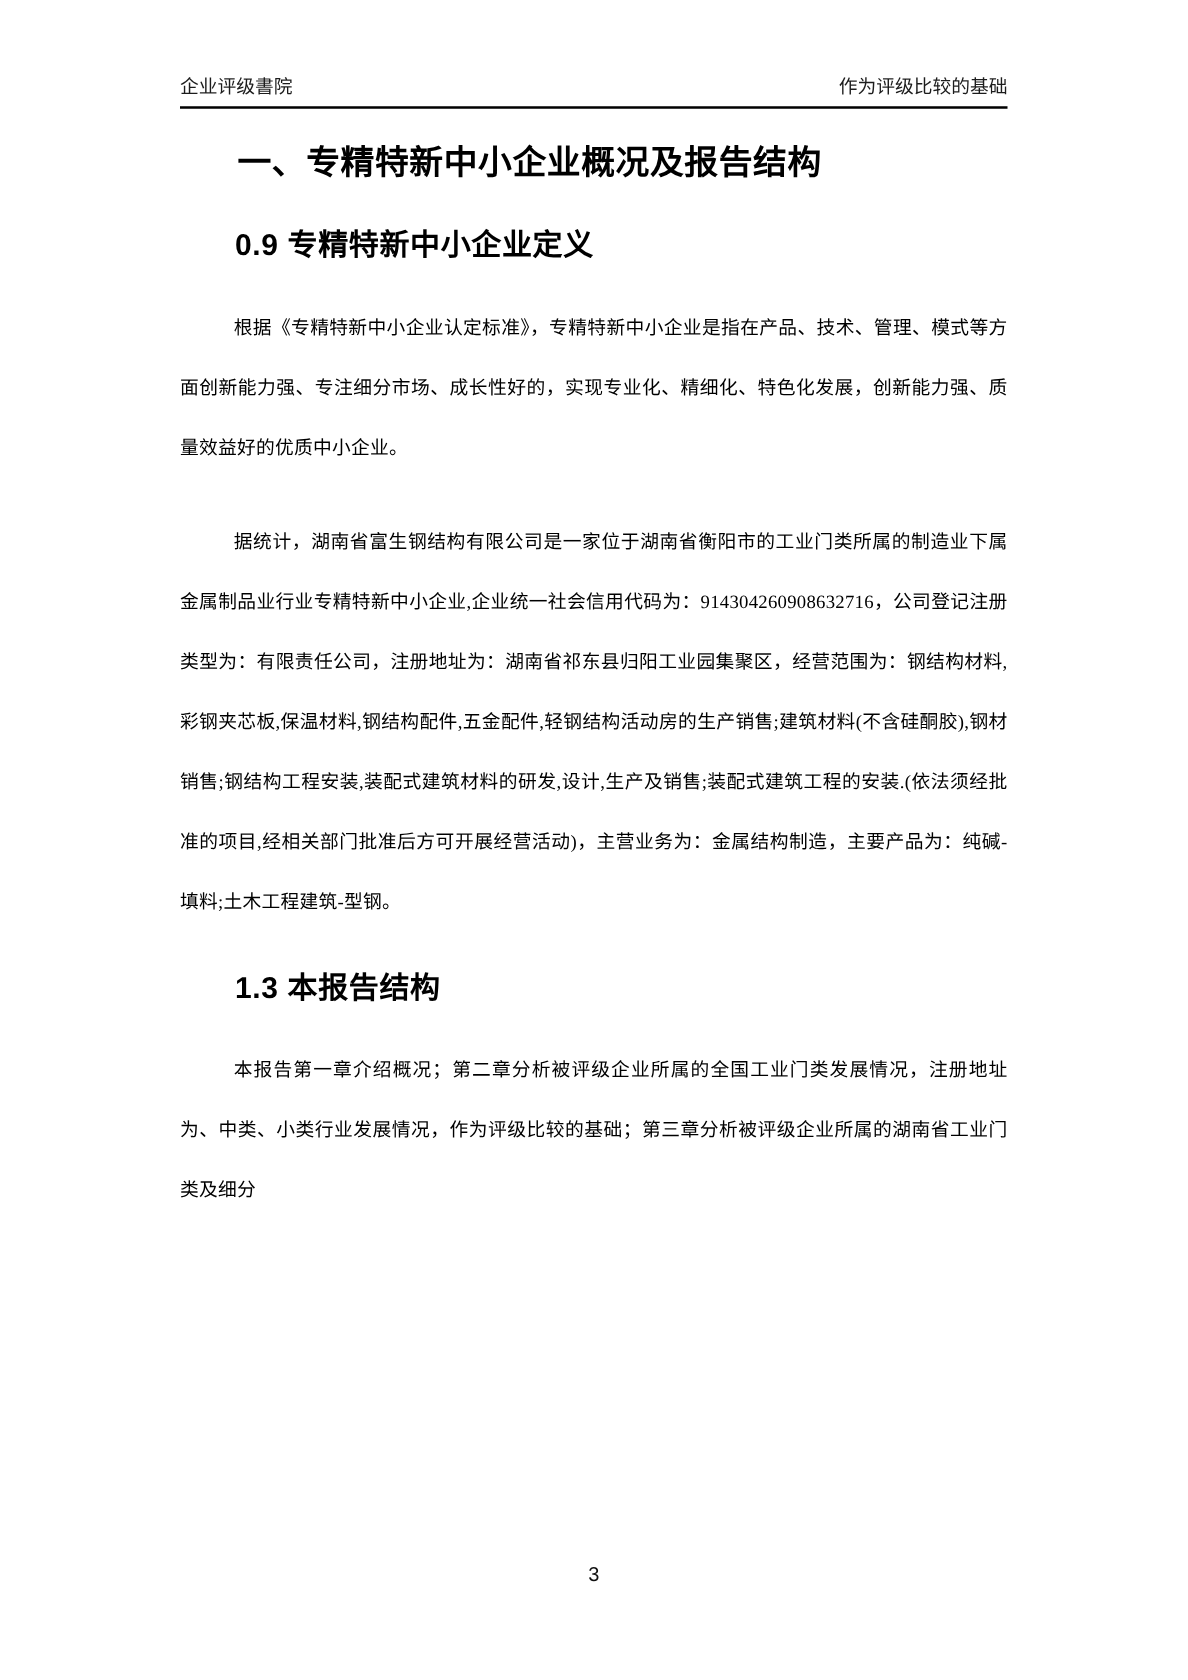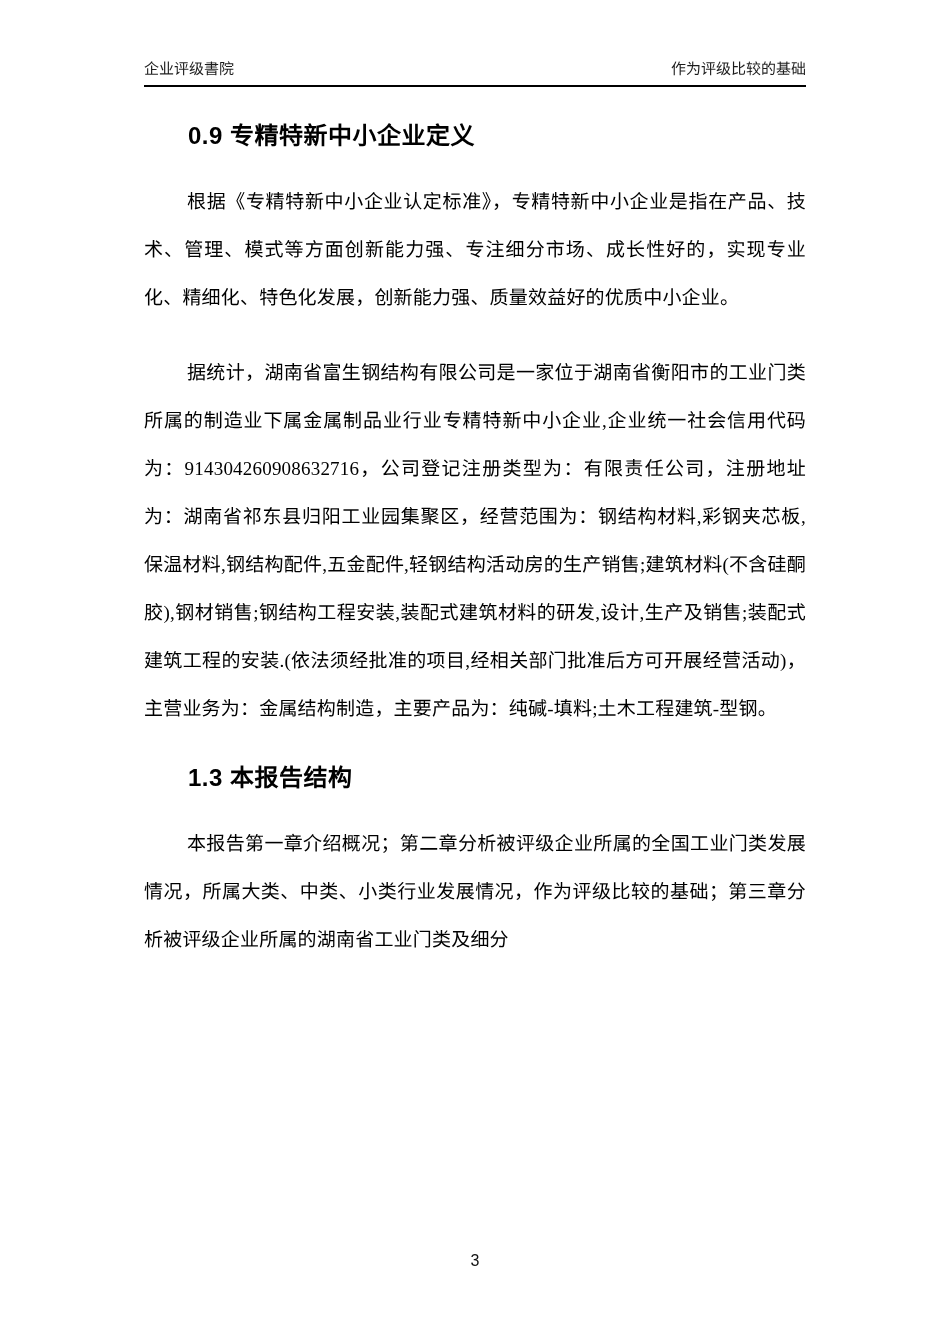--- a/index.html
+++ b/index.html
@@ -42,21 +42,21 @@
     font-size: 24px;
     font-weight: bold;
     line-height: 1.25;
     margin-left: 44px;
     letter-spacing: 0.5px;
   }
   .sh-1 { margin-top: 34px; }
   .sh-2 { margin-top: 24px; }
   .sh-3 { margin-top: 30px; }
   .body-para {
-    font-size: 19px;
+    font-size: 15px;
     line-height: 48px;
     text-align: justify;
     text-justify: inter-ideograph;
     text-indent: 43px;
     margin-top: 27px;
     letter-spacing: 0.2px;
   }
   .page-footer {
     position: absolute;
     left: 0;
@@ -73,26 +73,27 @@
 
 <div class="page">
 
   <div class="page-header">
     <span>企业评级書院</span>
     <span>作为评级比较的基础</span>
   </div>
 
   <div class="content">
 
+    <h1 class="chapter-title">一、专精特新中小企业概况及报告结构</h1>
 
     <h2 class="section-heading sh-1">0.9 专精特新中小企业定义</h2>
     <p class="body-para">根据《专精特新中小企业认定标准》，专精特新中小企业是指在产品、技术、管理、模式等方面创新能力强、专注细分市场、成长性好的，实现专业化、精细化、特色化发展，创新能力强、质量效益好的优质中小企业。</p>
 
     <p class="body-para">据统计，湖南省富生钢结构有限公司是一家位于湖南省衡阳市的工业门类所属的制造业下属金属制品业行业专精特新中小企业,企业统一社会信用代码为：914304260908632716，公司登记注册类型为：有限责任公司，注册地址为：湖南省祁东县归阳工业园集聚区，经营范围为：钢结构材料,彩钢夹芯板,保温材料,钢结构配件,五金配件,轻钢结构活动房的生产销售;建筑材料(不含硅酮胶),钢材销售;钢结构工程安装,装配式建筑材料的研发,设计,生产及销售;装配式建筑工程的安装.(依法须经批准的项目,经相关部门批准后方可开展经营活动)，主营业务为：金属结构制造，主要产品为：纯碱-填料;土木工程建筑-型钢。</p>
 
     <h2 class="section-heading sh-3">1.3 本报告结构</h2>
-    <p class="body-para">本报告第一章介绍概况；第二章分析被评级企业所属的全国工业门类发展情况，所属大类、中类、小类行业发展情况，作为评级比较的基础；第三章分析被评级企业所属的湖南省工业门类及细分</p>
+    <p class="body-para">本报告第一章介绍概况；第二章分析被评级企业所属的全国工业门类发展情况，注册地址为、中类、小类行业发展情况，作为评级比较的基础；第三章分析被评级企业所属的湖南省工业门类及细分</p>
 
   </div>
 
   <div class="page-footer">3</div>
 
 </div>
 
 </body></html>

